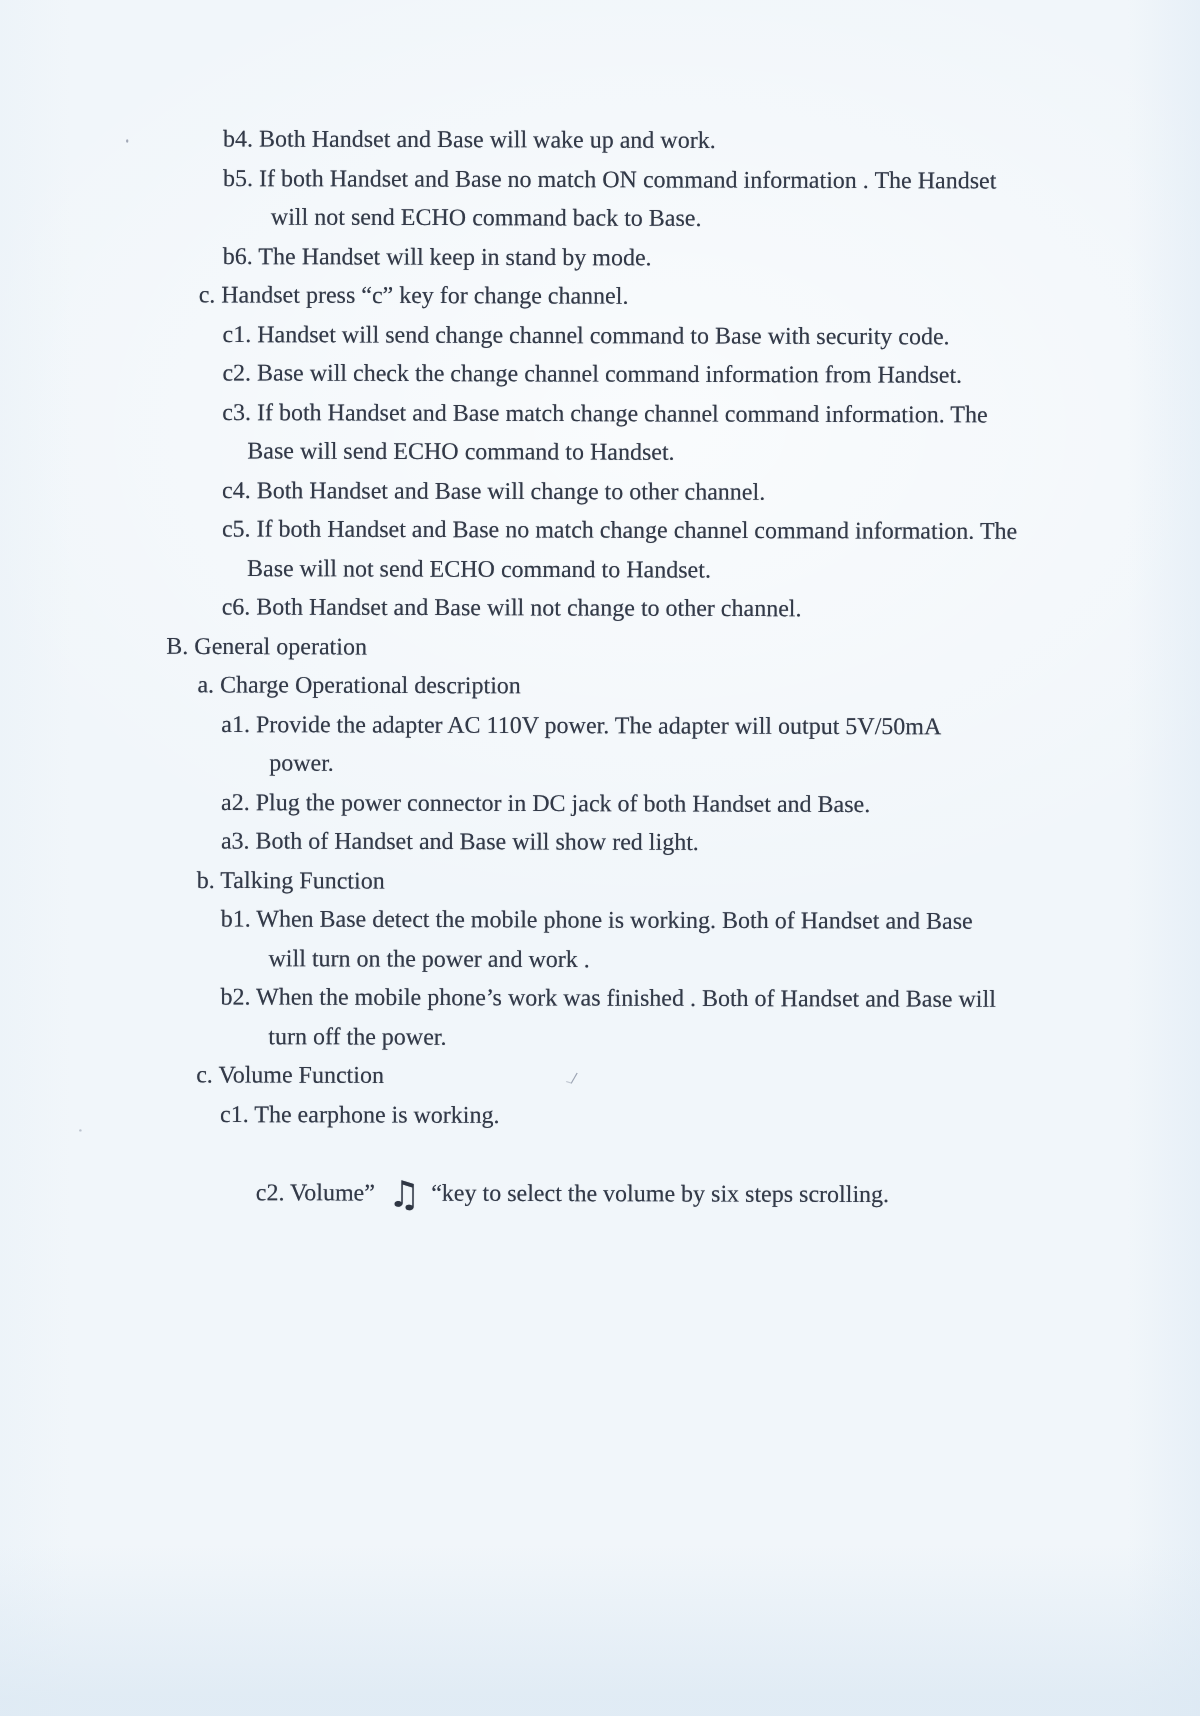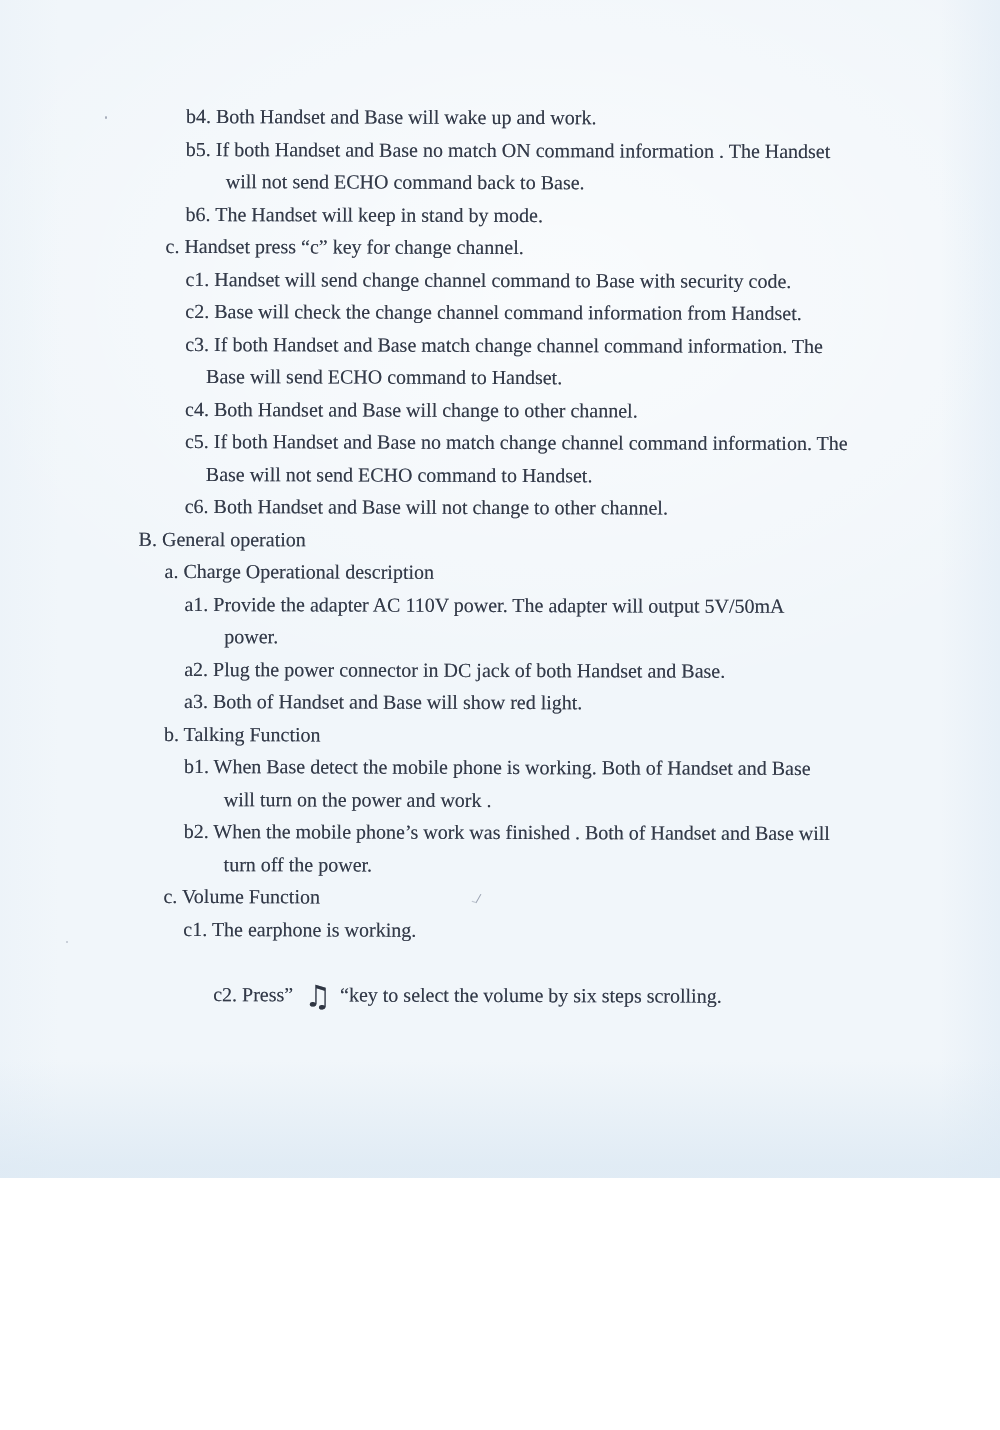--- a/index.html
+++ b/index.html
@@ -3,21 +3,21 @@
 <meta charset="utf-8">
 <style>
   html, body {
     margin: 0;
     padding: 0;
     background: #ffffff;
   }
   .page {
     position: relative;
     width: 1000px;
-    height: 1178px;
+    height: 1430px;
     overflow: hidden;
     font-family: "Liberation Serif", serif;
     background:
       linear-gradient(to bottom, rgba(236,243,250,0) 90%, rgba(219,232,243,0.75) 99%),
       linear-gradient(to right, rgba(233,241,248,0.5) 0%, rgba(233,241,248,0) 6%, rgba(233,241,248,0) 94%, rgba(224,235,245,0.6) 100%),
       radial-gradient(ellipse 900px 600px at 55% 25%, rgba(255,255,255,0.6), rgba(255,255,255,0) 70%),
       #f1f6fa;
   }
   .content {
     position: absolute;
@@ -99,20 +99,20 @@
     <p class="ln in2">a2. Plug the power connector in DC jack of both Handset and Base.</p>
     <p class="ln in2">a3. Both of Handset and Base will show red light.</p>
     <p class="ln in1">b. Talking Function</p>
     <p class="ln in2">b1. When Base detect the mobile phone is working. Both of Handset and Base</p>
     <p class="ln in4">will turn on the power and work .</p>
     <p class="ln in2">b2. When the mobile phone’s work was finished . Both of Handset and Base will</p>
     <p class="ln in4">turn off the power.</p>
     <p class="ln in1">c. Volume Function</p>
     <p class="ln in2">c1. The earphone is working.</p>
     <p class="ln in2">
-      <span>c2. Press”</span><span class="note">♫</span><span>“key to select the volume by six steps scrolling.</span>
+      <span>c2. Volume”</span><span class="note">♫</span><span>“key to select the volume by six steps scrolling.</span>
     </p>
   </div>
 
   <span class="speck-1"></span>
   <span class="speck-2"></span>
   <span class="speck-3"></span>
 </div>
 
 </body></html>

